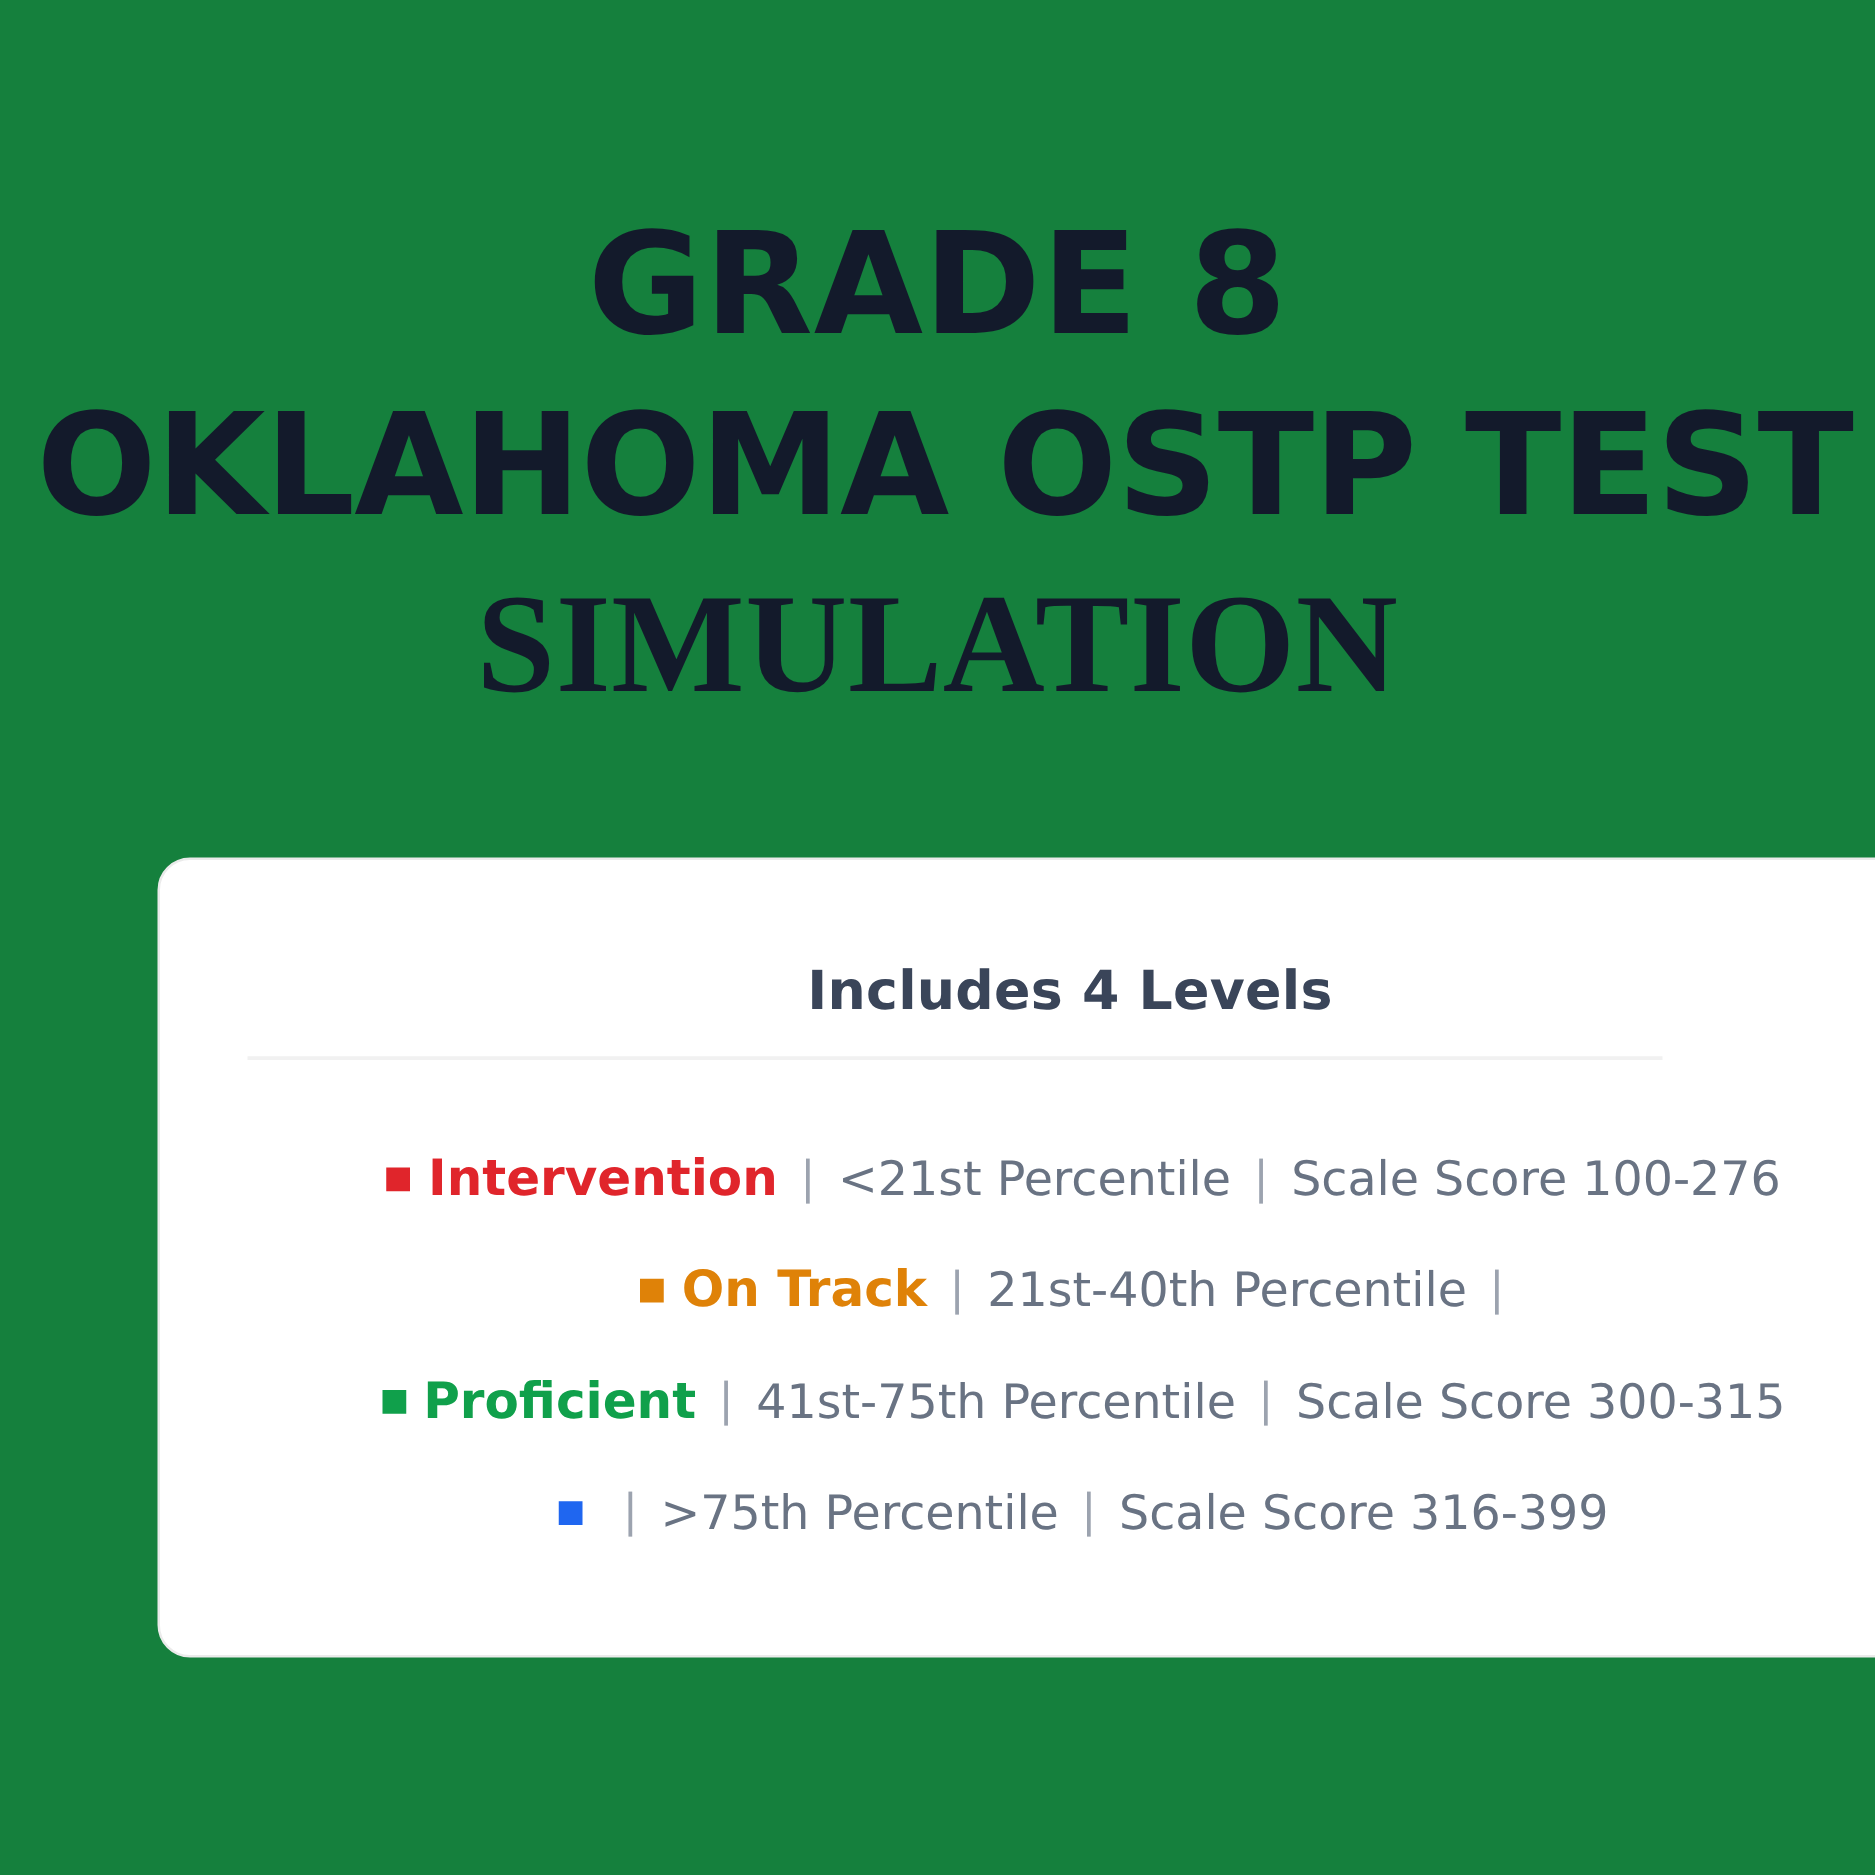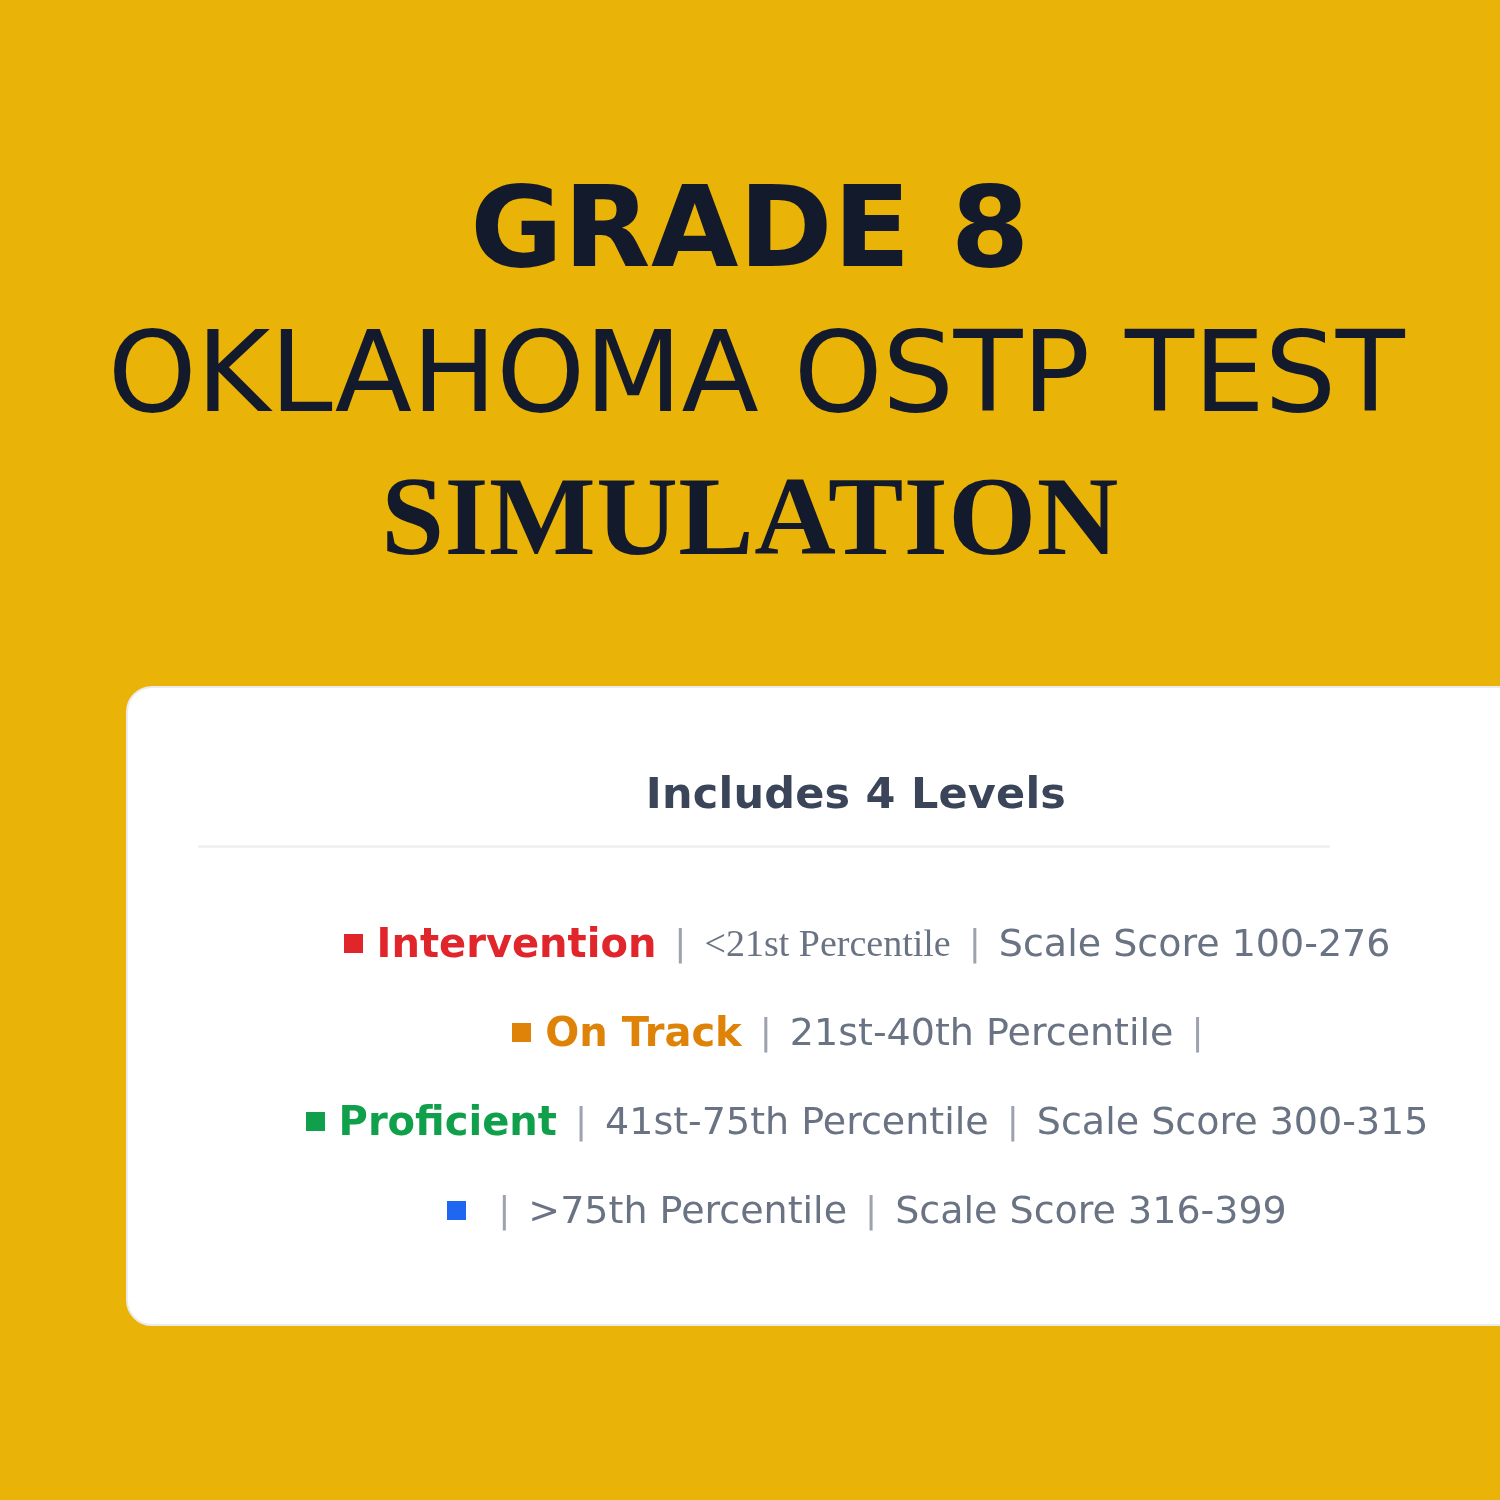--- a/index.html
+++ b/index.html
@@ -9,21 +9,21 @@
     height: 1500px;
     background: #ffffff;
     font-family: "DejaVu Sans", sans-serif;
     overflow: hidden;
   }
 
   .page {
     position: relative;
     width: 1500px;
     height: 1500px;
-    background: #eab308;
+    background: #15803d;
   }
 
   
   .title-block {
     position: absolute;
     top: 155px;
     left: 0;
     width: 1500px;
     text-align: center;
     color: #131a2b;
@@ -36,21 +36,21 @@
 
   .title-line-1 {
     font-size: 113px;
     font-weight: 700;
     color: #131a2b;
     line-height: 1.28;
   }
 
   .title-line-2 {
     font-size: 113px;
-    font-weight: 400;
+    font-weight: 700;
     color: #131a2b;
     line-height: 1.28;
     letter-spacing: -0.5px;
     padding-left: 12px;
   }
 
   .title-line-3 {
     font-size: 113px;
     font-weight: 700;
     color: #131a2b;
@@ -153,21 +153,21 @@
     <div class="card-heading" style="color: rgb(58, 69, 89);">Includes 4 Levels</div>
 
     <div class="card-divider" style="background: rgb(241, 241, 241);"></div>
 
     <div class="levels-list">
 
       <div class="level-row">
         <span class="bullet" style="background: rgb(224, 37, 43);"></span>
         <span class="level-name" style="color: rgb(224, 37, 43);">Intervention</span>
         <span class="sep">|</span>
-        <span class="level-detail" style="color: rgb(105, 115, 131); font-family: Liberation Serif, serif;">&lt;21st Percentile</span>
+        <span class="level-detail" style="color: rgb(105, 115, 131);">&lt;21st Percentile</span>
         <span class="sep">|</span>
         <span class="level-detail" style="color: rgb(105, 115, 131);">Scale Score 100-276</span>
       </div>
 
       <div class="level-row">
         <span class="bullet" style="background: rgb(223, 130, 8);"></span>
         <span class="level-name" style="color: rgb(223, 130, 8);">On Track</span>
         <span class="sep">|</span>
         <span class="level-detail" style="color: rgb(105, 115, 131);">21st-40th Percentile</span>
         <span class="sep">|</span>

